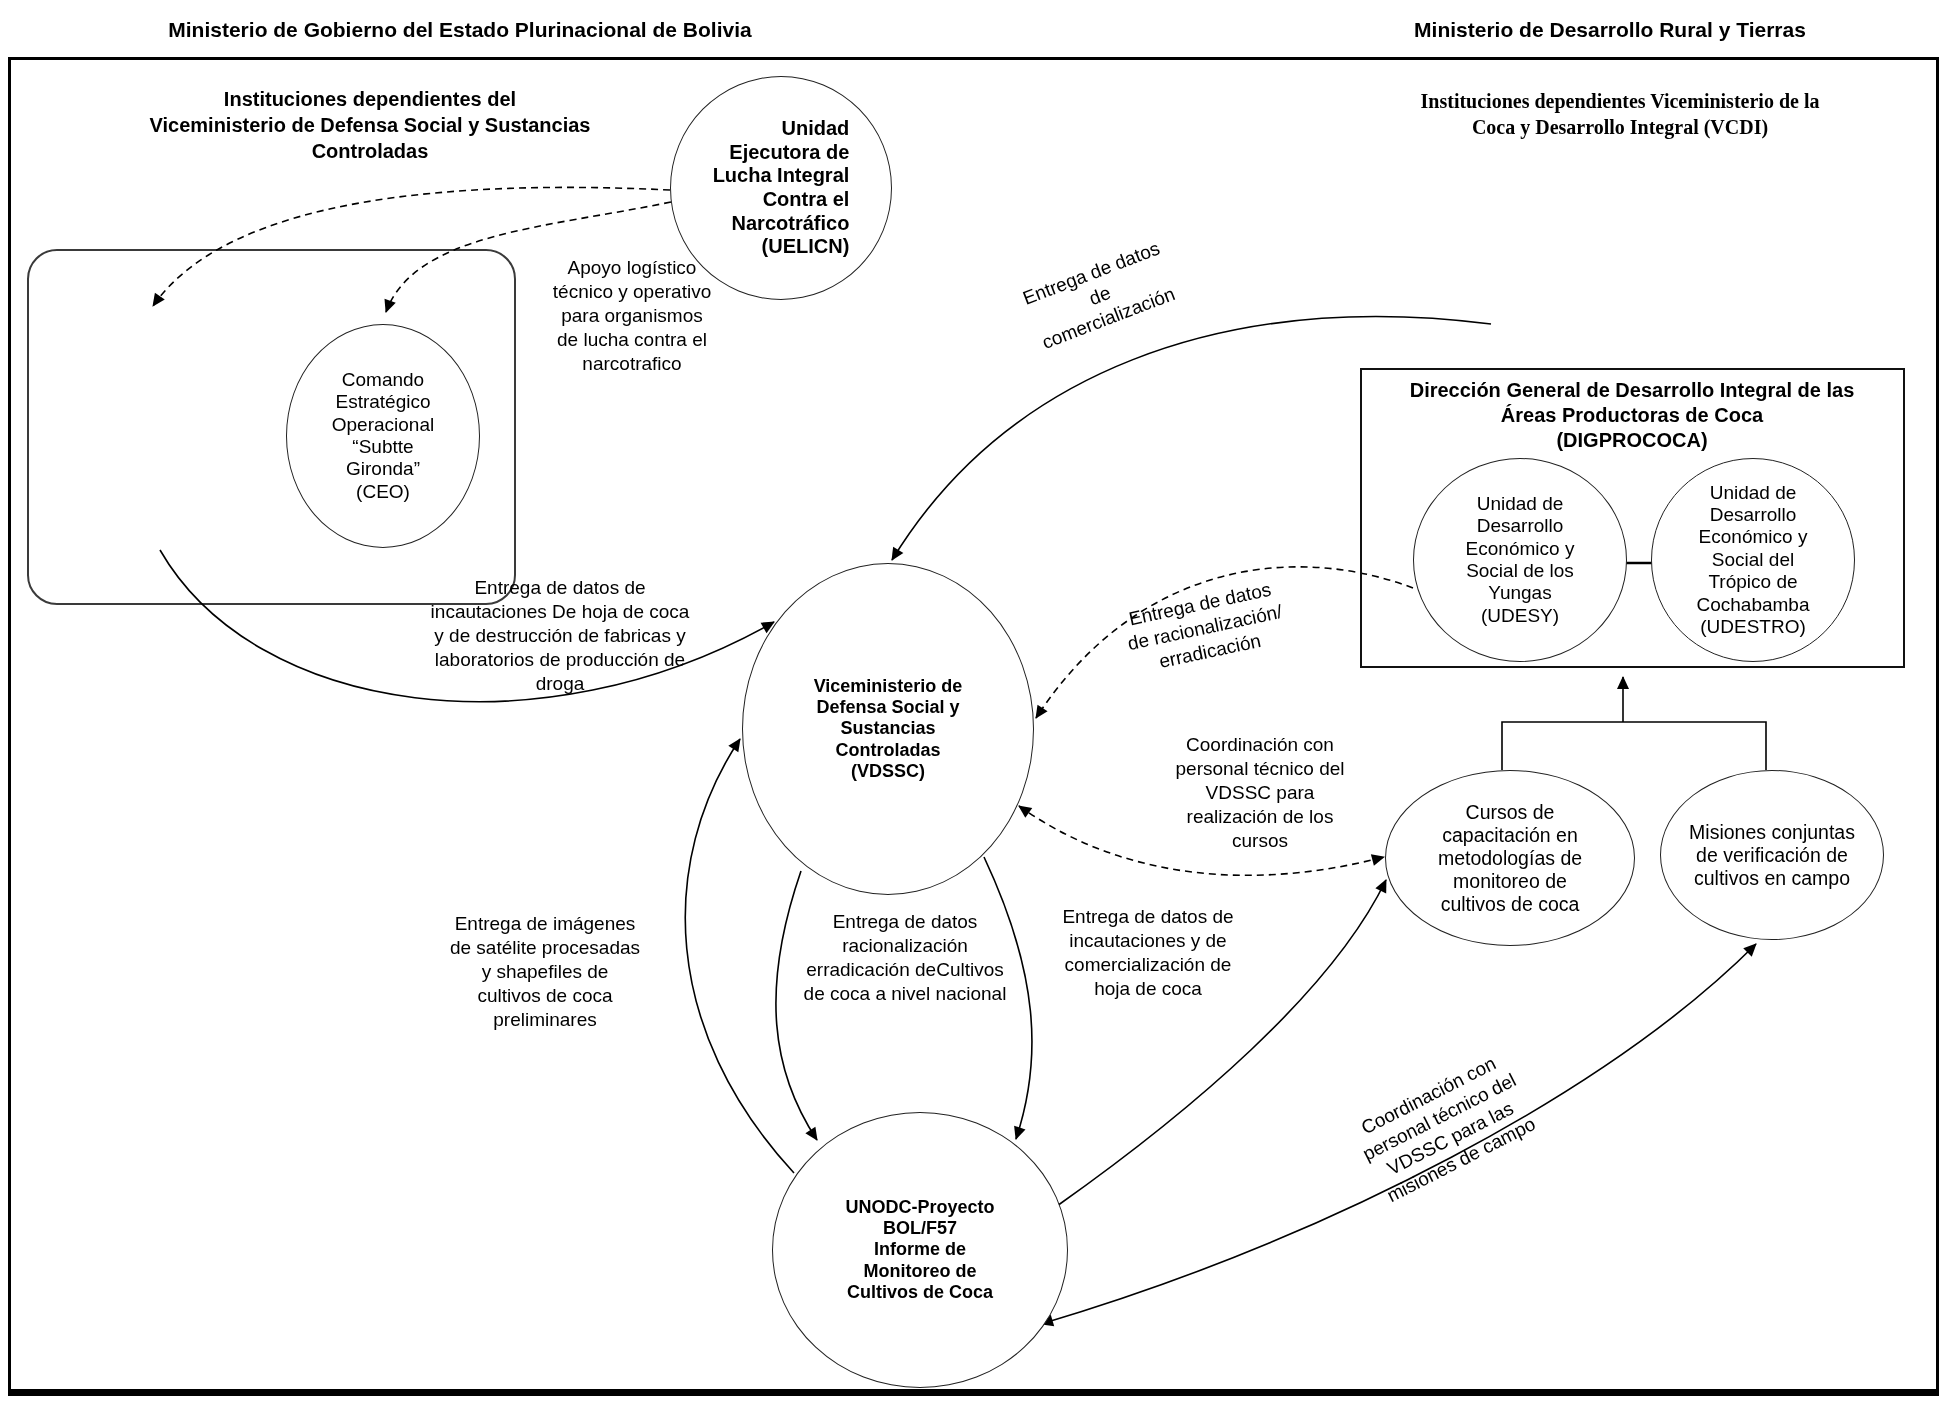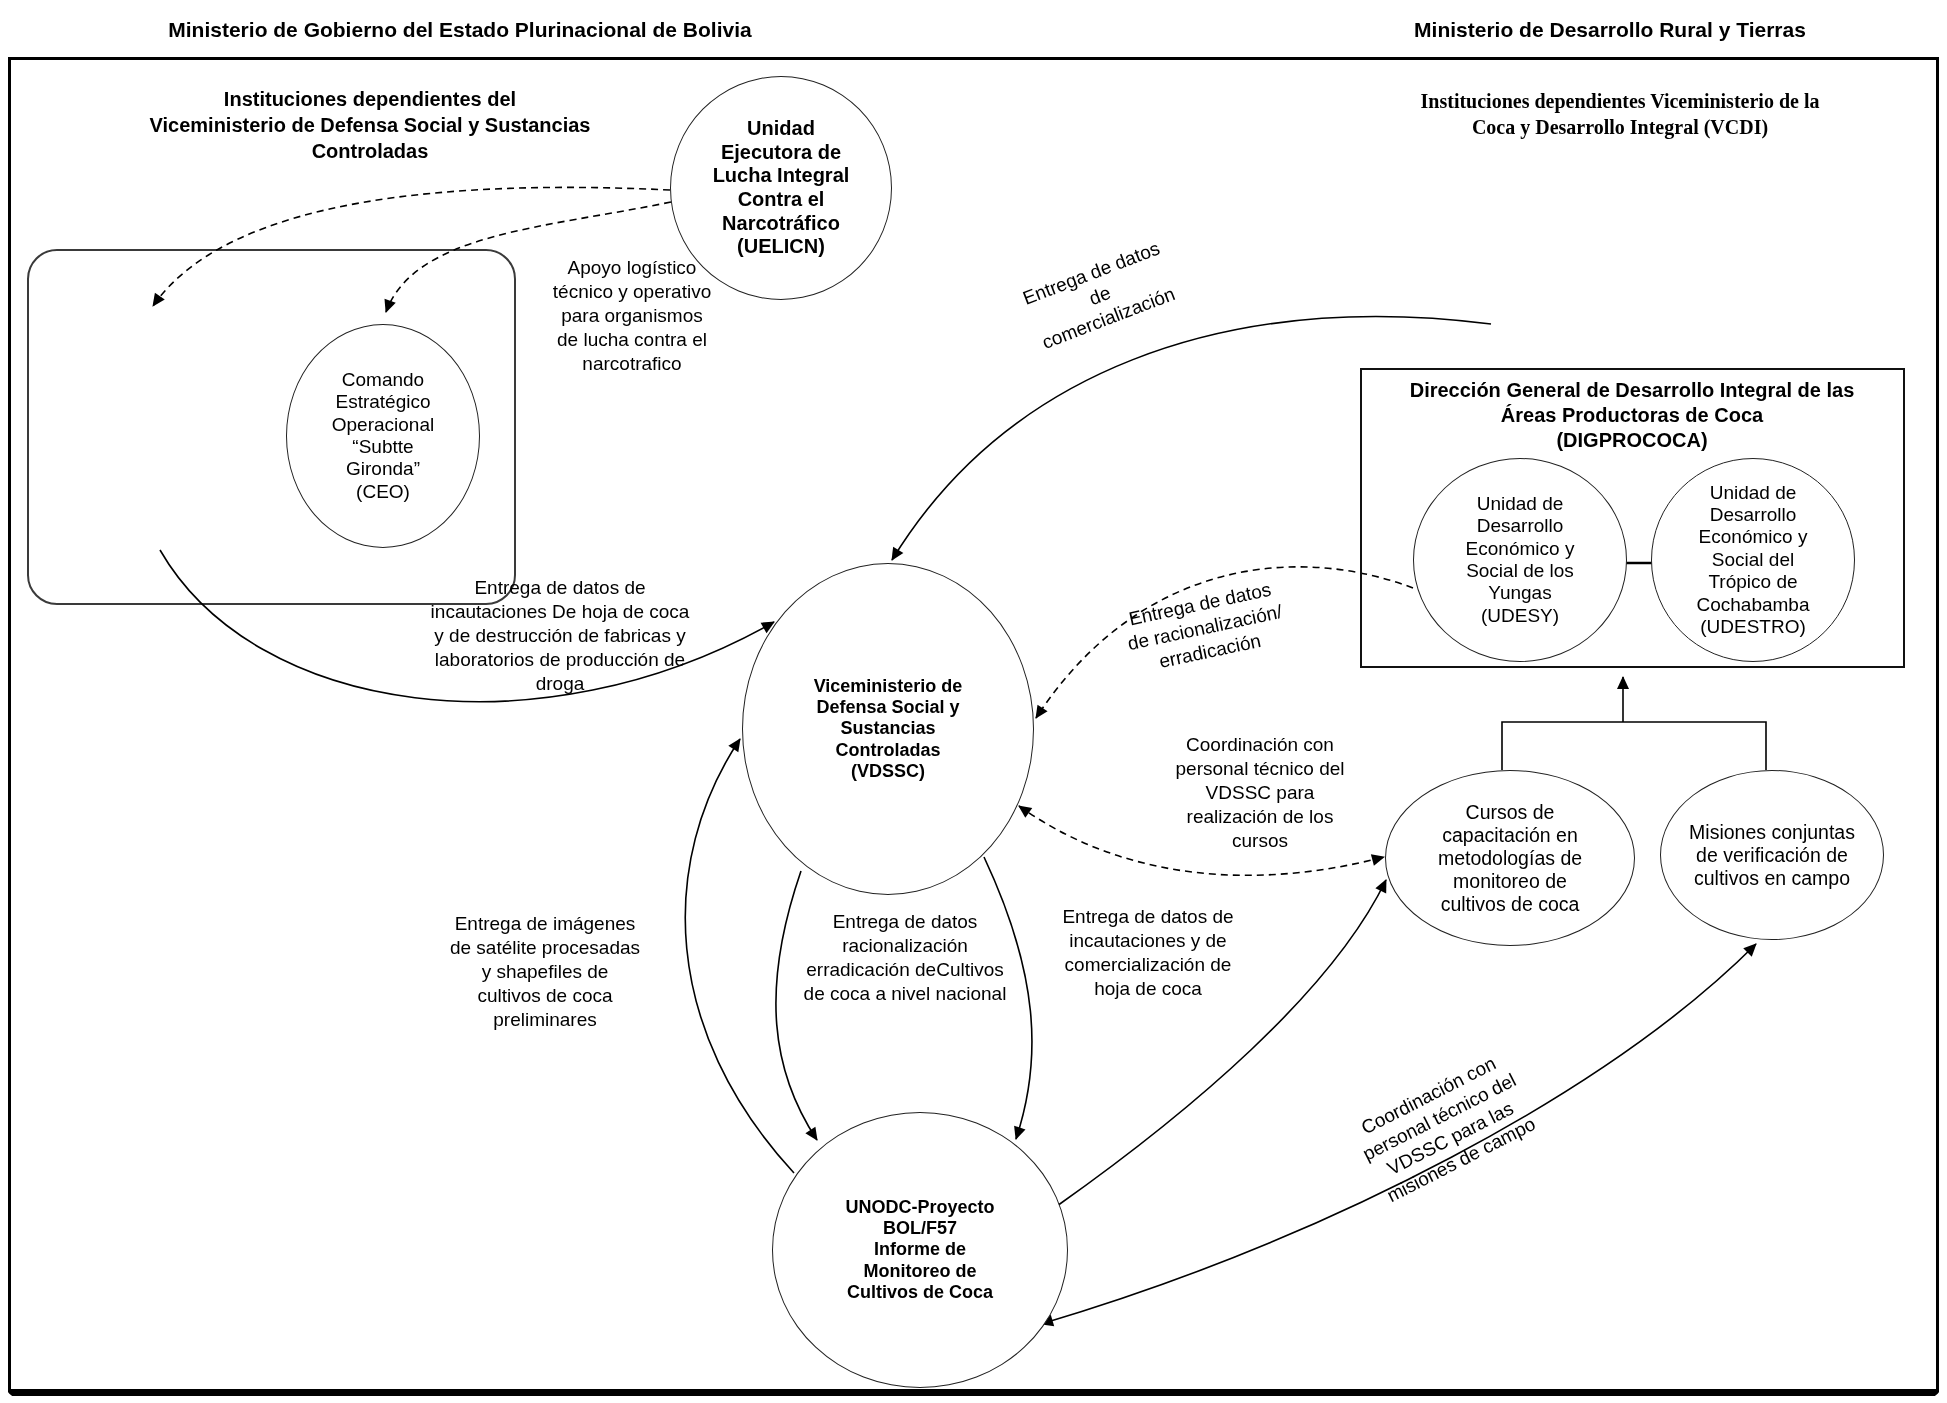--- a/index.html
+++ b/index.html
@@ -1,25 +1,25 @@
 <!DOCTYPE html>
 <html><head>
 <meta charset="utf-8">
 <style>
   html,body{margin:0;padding:0;background:#fff;}
   #page{position:relative;width:1947px;height:1403px;background:#fff;overflow:hidden;
-        font-family:"Liberation Sans", sans-serif;color:#000;border-radius:32px;}
+        font-family:"Liberation Sans", sans-serif;color:#000;}
   .ttl{position:absolute;font-weight:bold;font-size:21px;text-align:center;white-space:pre-line;z-index:4;}
   .grp{position:absolute;font-weight:bold;font-size:20px;text-align:center;white-space:pre-line;z-index:4;line-height:1.3;}
   .frame{position:absolute;box-sizing:border-box;z-index:0;background:transparent;}
   #edges{position:absolute;left:0;top:0;z-index:1;}
   .node{position:absolute;box-sizing:border-box;border:1.6px solid #222;border-radius:50%;
         background:#fff;display:flex;align-items:center;justify-content:center;text-align:center;
         white-space:pre-line;z-index:2;font-size:19px;line-height:1.18;}
-  .node.bold{font-weight:bold;font-size:20px;}
+  .node.bold{font-weight:bold;font-size:20px;text-align:right;}
   .node.big{font-weight:bold;font-size:18px;}
   .lbl{position:absolute;text-align:center;white-space:pre-line;font-size:19px;line-height:1.26;z-index:3;background:transparent;}
 </style>
 </head>
 <body>
 
 <div id="page">
 
   <div class="ttl" style="left:150px;top:18px;width:620px;">Ministerio de Gobierno del Estado Plurinacional de Bolivia</div>
   <div class="ttl" style="left:1350px;top:18px;width:520px;">Ministerio de  Desarrollo Rural y Tierras</div>

